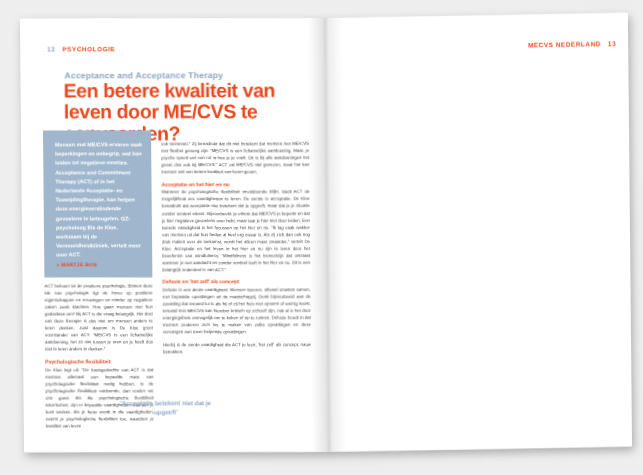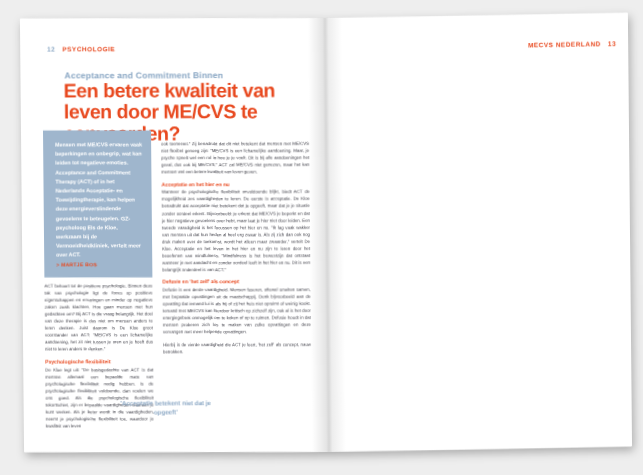--- a/index.html
+++ b/index.html
@@ -74,21 +74,21 @@
 
 <div class="stage">
   <div class="spread">
 
     <div class="page page-left">
 
       <div class="runhead rh-left">
         <span class="folio">12</span><span class="sect">PSYCHOLOGIE</span>
       </div>
 
-      <div class="kicker">Acceptance and Commitment Binnen</div>
+      <div class="kicker">Acceptance and Acceptance Therapy</div>
       <div class="headline">Een betere kwaliteit van leven door ME/CVS te aanvaarden?</div>
 
       <div class="intro-panel">
         <div class="lead">Mensen met ME/CVS ervaren vaak beperkingen en onbegrip, wat kan leiden tot negatieve emoties. Acceptance and Commitment Therapy (ACT) of in het Nederlands Acceptatie- en Toewijdingtherapie, kan helpen deze energieverslindende gevoelens te beteugelen. GZ-psycholoog Els de Kloe, werkzaam bij de Vermoeidheidkliniek, vertelt meer over ACT.</div>
         <div class="byline">&gt; MARTJE BOS</div>
       </div>
 
       <div class="col" id="col1">
         <p>ACT behoort tot de positieve psychologie. Binnen deze tak van psychologie ligt de focus op positieve eigenschappen en ervaringen en minder op negatieve zaken zoals klachten. Hoe gaan mensen met hun gedachten om? Bij ACT is die vraag belangrijk. Het doel van deze therapie is dus niet om mensen anders te leren denken. Juist daarom is De Kloe groot voorstander van ACT: "ME/CVS is een lichamelijke aandoening, het zit niet tussen je oren en je hoeft dus niet te leren anders te denken."</p>
         <div class="hblock">

